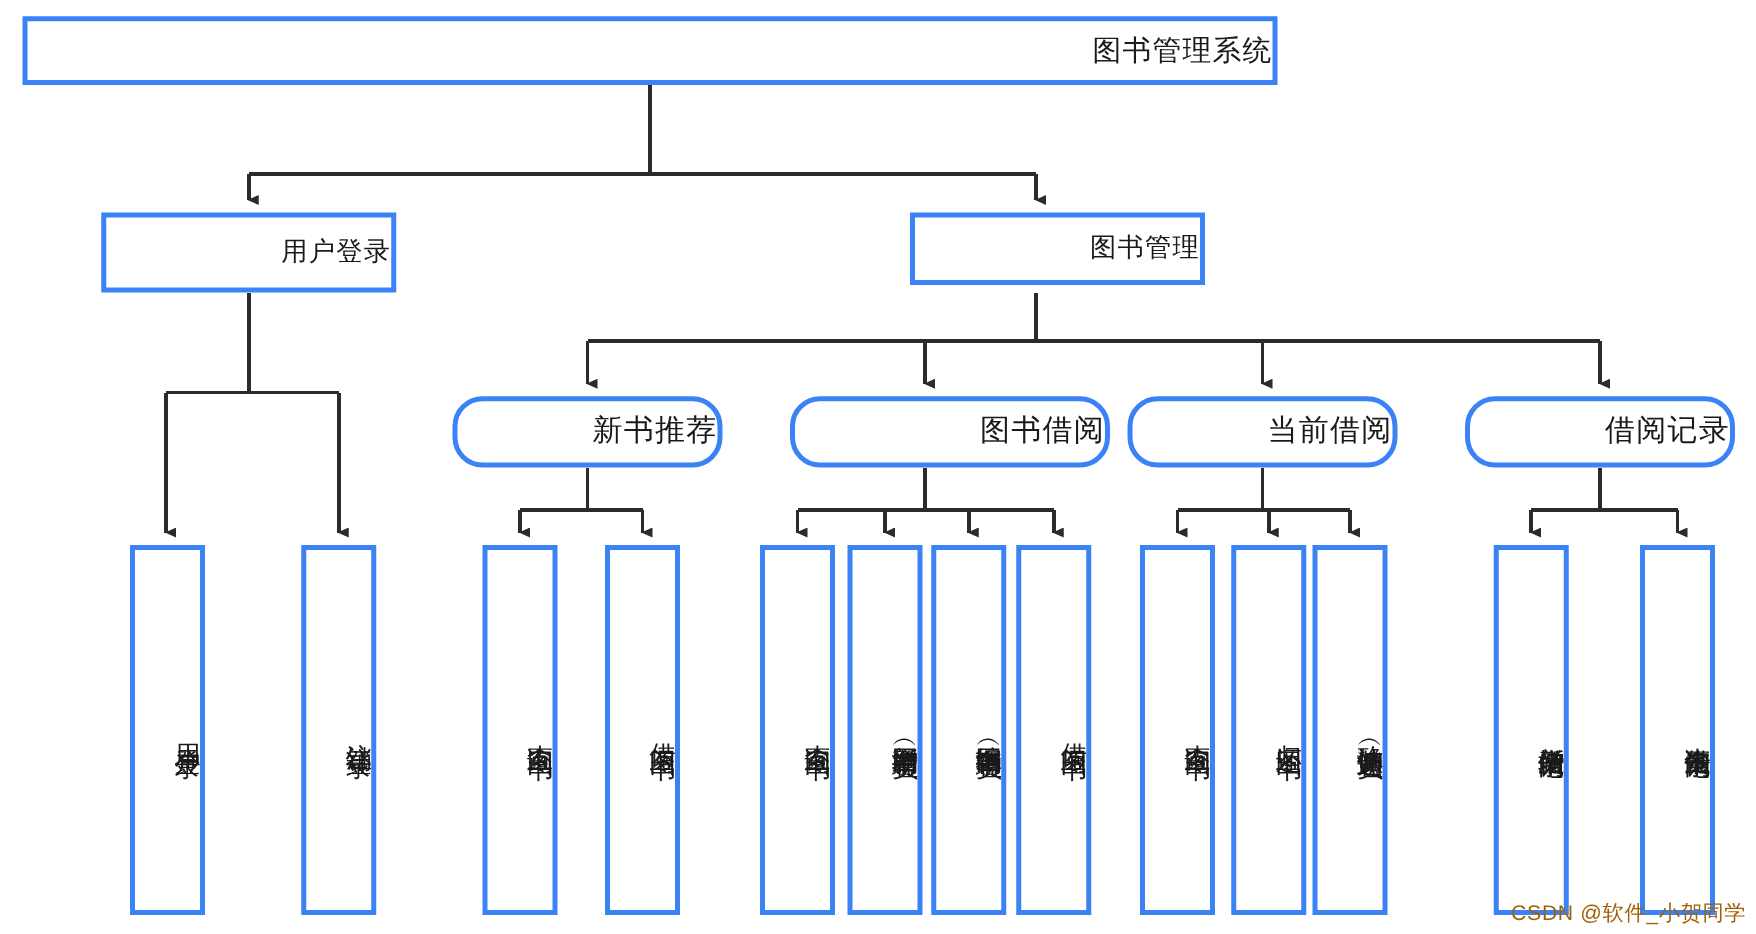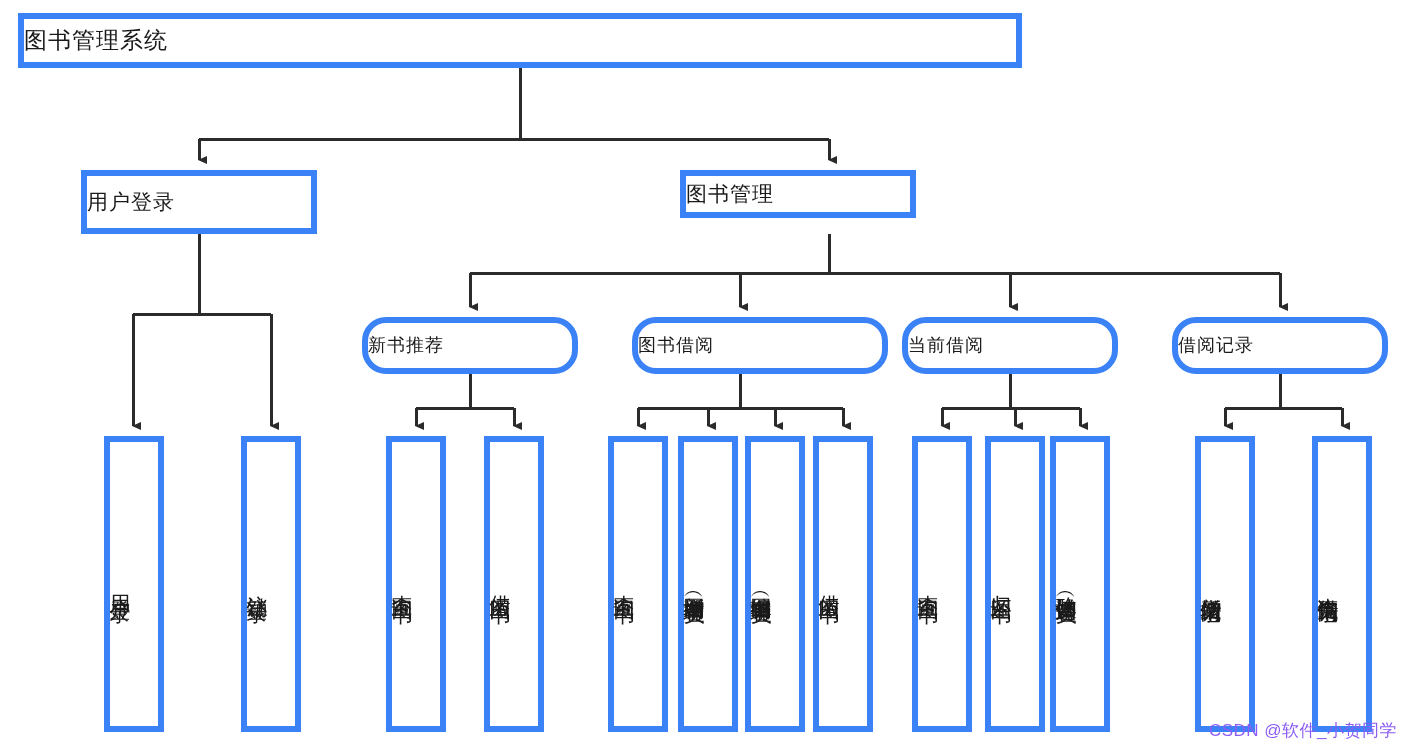--- a/index.html
+++ b/index.html
@@ -21,38 +21,38 @@
     position: absolute;
     left: 0;
     top: 0;
     width: 1405px;
     height: 747px;
     pointer-events: none;
   }
   .node {
     position: absolute;
     box-sizing: border-box;
-    border: 6px solid #3b82f6;
+    border: 4px solid #3b82f6;
     background: #ffffff;
     display: flex;
     align-items: center;
-    justify-content: flex-start;
+    justify-content: flex-end;
     color: #1a1a1a;
     z-index: 2;
   }
   .node.level-root {
     font-size: 23px;
     letter-spacing: 1px;
   }
   .node.level-2 {
     font-size: 21px;
     letter-spacing: 1px;
   }
   .node.level-3 {
-    font-size: 18px;
+    font-size: 24px;
     letter-spacing: 1px;
     border-radius: 24px;
   }
   .node.leaf {
     font-size: 21px;
   }
   .node .label {
     display: block;
     white-space: nowrap;
     line-height: 1.18;
@@ -65,21 +65,21 @@
     text-align: center;
   }
   .node.leaf.tall .label {
     letter-spacing: 1px;
   }
   #watermark {
     position: absolute;
     right: 8px;
     bottom: 5px;
     font-size: 17px;
-    color: #8b5cf6;
+    color: #a16207;
     white-space: nowrap;
     z-index: 5;
     letter-spacing: 0.5px;
   }
 </style>
 </head>
 <body>
 
 <div id="canvas">
 
@@ -136,21 +136,21 @@
     </g>
   </svg>
 
   <div class="node level-root" id="node-root" style="left: 18px; top: 13px; width: 1004px; height: 55px;">
     <span class="label">图书管理系统</span>
   </div>
 
   <div class="node level-2" id="node-l2-0" style="left: 81px; top: 170px; width: 236px; height: 64px;">
     <span class="label">用户登录</span>
   </div>
-  <div class="node level-2" id="node-l2-1" style="left: 680px; top: 170px; width: 236px; height: 48px;">
+  <div class="node level-2" id="node-l2-1" style="left: 728px; top: 170px; width: 236px; height: 58px;">
     <span class="label">图书管理</span>
   </div>
 
   <div class="node level-3" id="node-l3-0" style="left: 362px; top: 317px; width: 216px; height: 57px;">
     <span class="label">新书推荐</span>
   </div>
   <div class="node level-3" id="node-l3-1" style="left: 632px; top: 317px; width: 256px; height: 57px;">
     <span class="label">图书借阅</span>
   </div>
   <div class="node level-3" id="node-l3-3" style="left: 1172px; top: 317px; width: 216px; height: 57px;">

